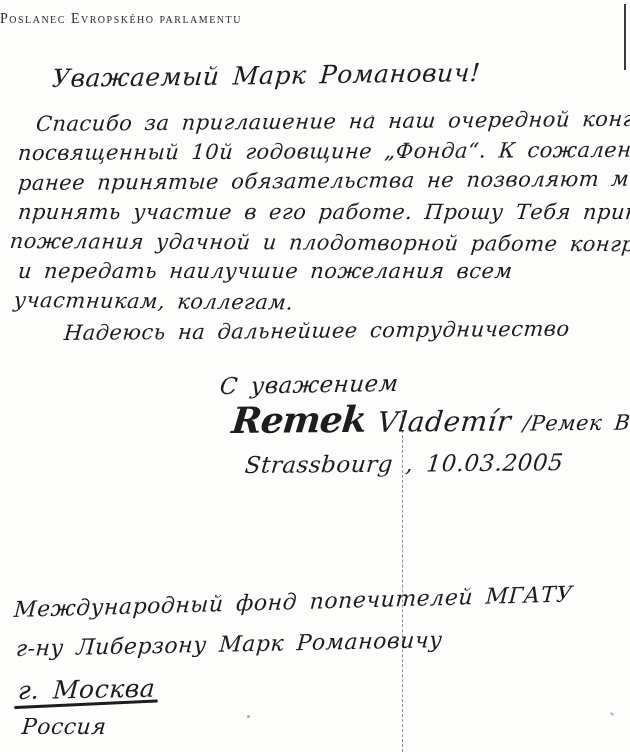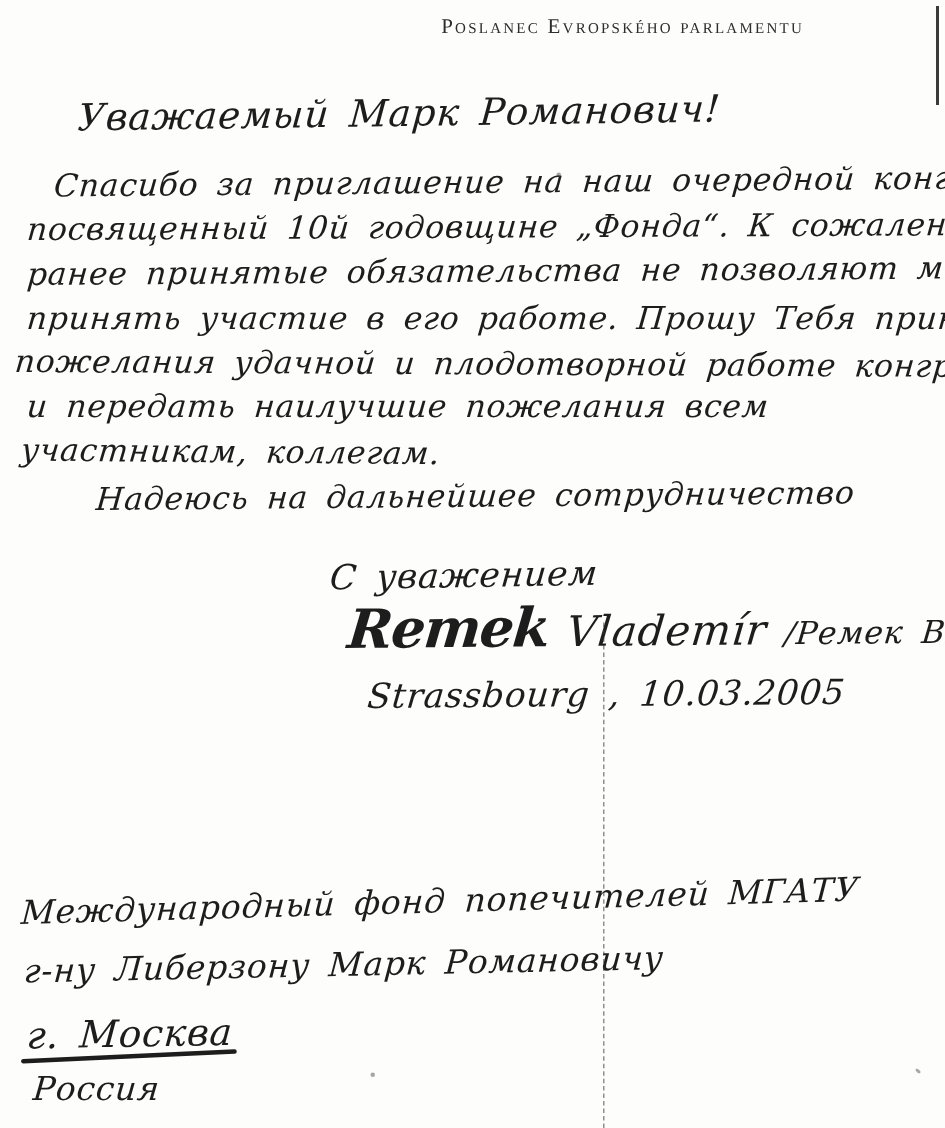--- a/index.html
+++ b/index.html
@@ -8,21 +8,21 @@
     width: 630px;
     height: 752px;
     background: #fdfdfc;
     overflow: hidden;
     font-family: "DejaVu Serif", serif;
   }
   
   .letterhead {
     position: absolute;
     top: 11px; left: 0; width: 536px;
-    text-align: right;
+    text-align: left;
     font-family: "Liberation Serif", serif;
     font-variant: small-caps;
     font-size: 14px;
     letter-spacing: 1.5px;
     color: #2d2d2d;
   }
   
   .hw {
     position: absolute;
     color: #1d1d1d;

